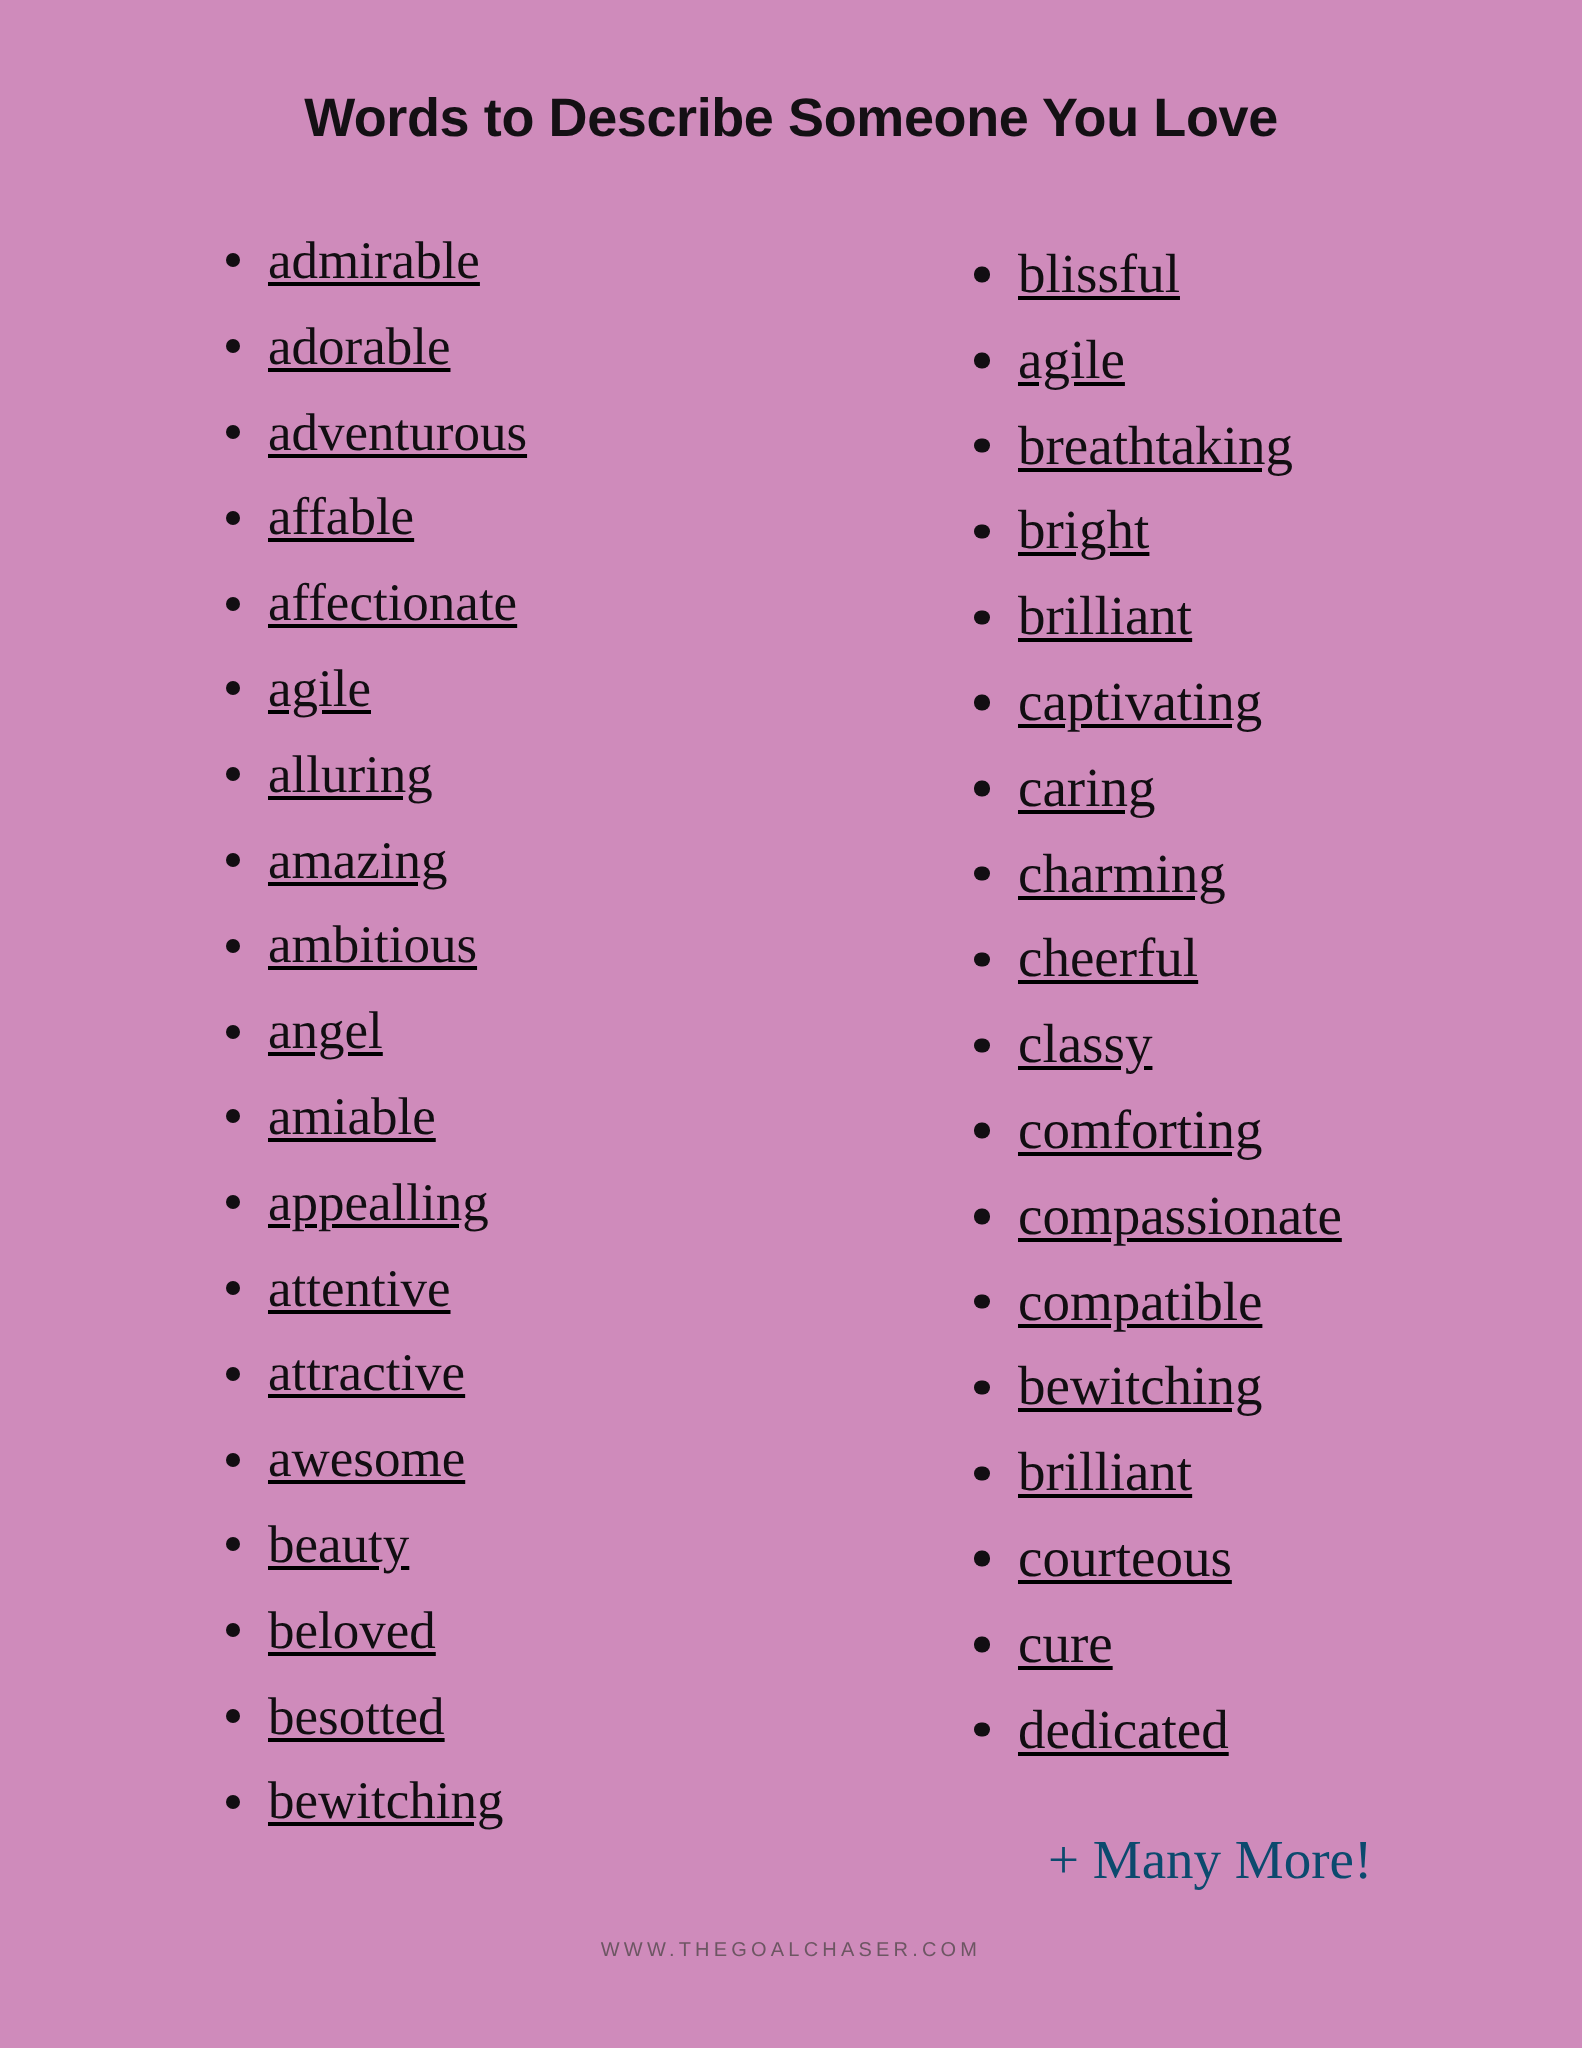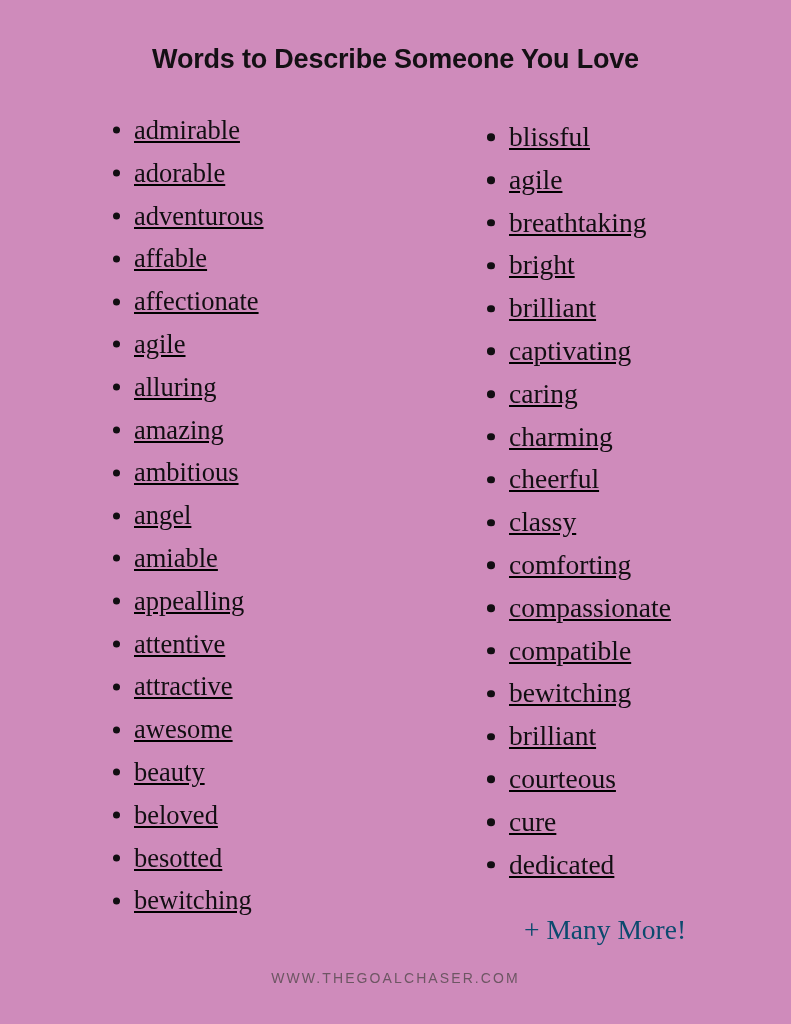--- a/index.html
+++ b/index.html
@@ -117,21 +117,21 @@
   }
 
   
   .footer-watermark {
     position: absolute;
     top: 970px;
     left: 0;
     width: 791px;
     text-align: center;
     font-family: "Liberation Sans", "DejaVu Sans", sans-serif;
-    font-size: 14px;
+    font-size: 10px;
     font-weight: 400;
     letter-spacing: 2.1px;
     color: #6d5663;
     white-space: nowrap;
   }
 </style>
 </head>
 <body style="background: rgb(207, 139, 187);">
 
 <div class="page">

